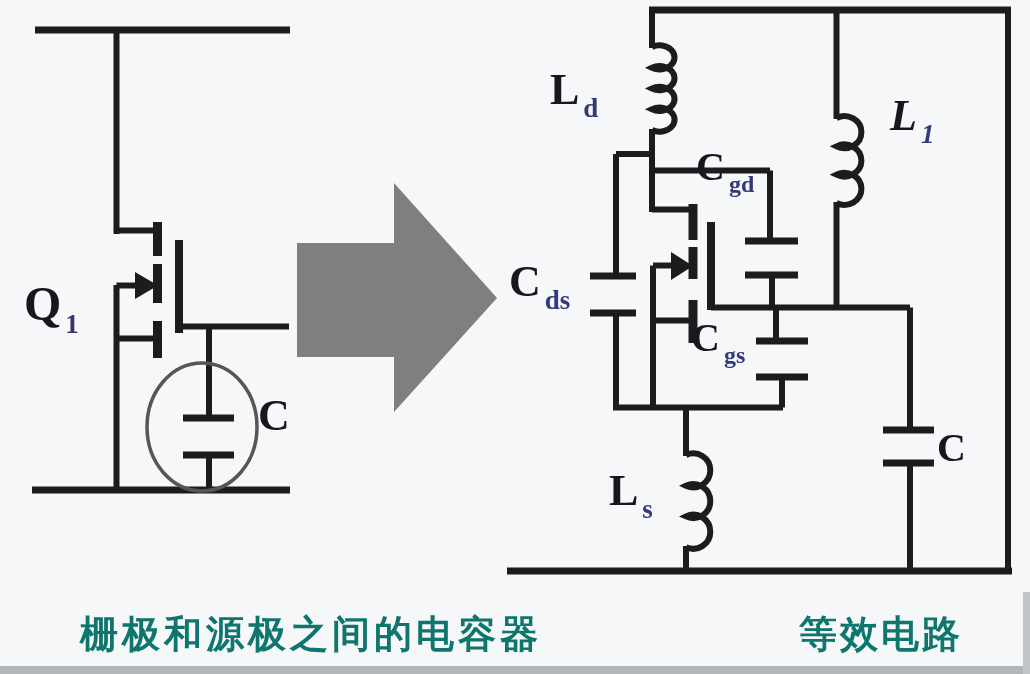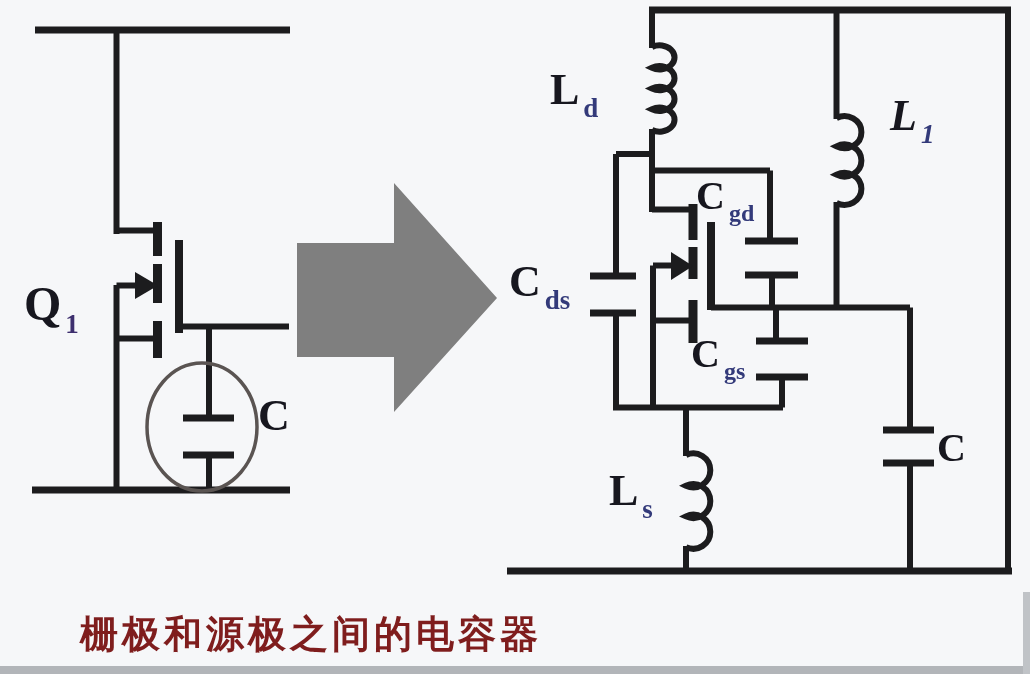--- a/index.html
+++ b/index.html
@@ -6,21 +6,21 @@
   body{width:1030px;height:674px;position:relative;background:#f6f7f9;overflow:hidden;
        font-family:"Liberation Serif", serif;}
   #stage{position:absolute;left:0;top:0;width:1030px;height:674px;}
   svg{position:absolute;left:0;top:0;}
   .clabel{position:absolute;font-weight:bold;color:#17171f;line-height:1;white-space:nowrap;}
   .clabel .main{font-size:44px;letter-spacing:0;}
   .clabel .sub{font-size:27px;position:relative;top:13px;left:4px;color:#333a7a;}
   .clabel.small .main{font-size:40px;}
   .clabel.small .sub{font-size:24px;top:12px;}
   .caption{position:absolute;font-family:"Liberation Sans", sans-serif;font-weight:bold;
-           color:#7f1d1d;font-size:38px;line-height:1;white-space:nowrap;}
+           color:#0f766e;font-size:38px;line-height:1;white-space:nowrap;}
   .edge-bottom{position:absolute;left:0;top:666px;width:1030px;height:8px;background:#b2b5b9;}
   .edge-right{position:absolute;left:1023px;top:592px;width:7px;height:82px;background:#c0c3c7;}
 </style>
 </head>
 <body>
 
 <div id="stage">
 
 <svg width="1030" height="674" viewBox="0 0 1030 674">
 
@@ -139,39 +139,40 @@
 </div>
 
 <div class="clabel" style="left:550px;top:68px;font-family:Liberation Serif, serif;">
   <span class="main">L</span><span class="sub">d</span>
 </div>
 
 <div class="clabel" style="left:890px;top:94px;font-style:italic;">
   <span class="main">L</span><span class="sub">1</span>
 </div>
 
-<div class="clabel small" style="left:696px;top:176px;">
+<div class="clabel small" style="left:696px;top:147px;">
   <span class="main">C</span><span class="sub">gd</span>
 </div>
 
 <div class="clabel" style="left:509px;top:260px;">
   <span class="main">C</span><span class="sub">ds</span>
 </div>
 
-<div class="clabel small" style="left:691px;top:334px;">
+<div class="clabel small" style="left:691px;top:318px;">
   <span class="main">C</span><span class="sub">gs</span>
 </div>
 
 <div class="clabel" style="left:609px;top:469px;text-align:right;">
   <span class="main">L</span><span class="sub">s</span>
 </div>
 
 <div class="clabel small" style="left:937px;top:428px;">
   <span class="main">C</span>
 </div>
 
 <div class="caption" style="left:80px;top:615px;letter-spacing:4px;">栅极和源极之间的电容器</div>
 
+<div class="caption" style="left:799px;top:615px;letter-spacing:3px;">等效电路</div>
 
 <div class="edge-bottom"></div>
 <div class="edge-right"></div>
 
 </div>
 
 </body></html>

